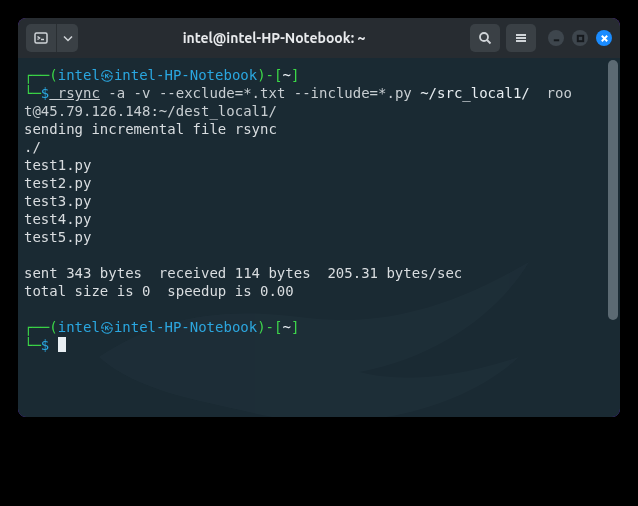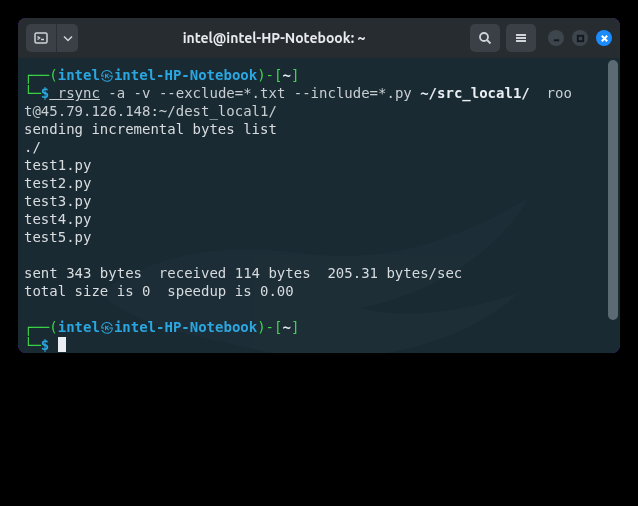--- a/index.html
+++ b/index.html
@@ -10,21 +10,21 @@
     font-family: "DejaVu Sans Mono", "Liberation Mono", monospace;
     font-size: 14px;
     overflow: hidden;
     position: relative;
   }
   .window {
     position: absolute;
     top: 18px;
     left: 18px;
     width: 602px;
-    height: 335px;
+    height: 399px;
     background: #6d28d9;
     border-radius: 8px;
     display: flex;
     flex-direction: column;
     box-shadow: 0 0 0 1px rgba(0,0,0,0.4);
   }
   .titlebar {
     height: 40px;
     background: #272c31;
     border-radius: 8px 8px 0 0;
@@ -96,21 +96,21 @@
     top: 2px;
     width: 10px;
     height: 260px;
     background: #5c6a73;
     border-radius: 5px;
   }
   .blue  { color: #2aa7e0; }
   .green { color: #3bd847; }
   .white { color: #e8eef2; }
   .gray  { color: #c8ced2; margin-top: 45px; }
-  .bold  { font-weight: 700; }
+  .bold  { font-weight: 400; }
   .uline { text-decoration: underline; }
   .cursor {
     display: inline-block;
     width: 8px; height: 15px;
     background: #e8eef2;
     vertical-align: -2px;
   }
   
   .dragon {
     position: absolute;
@@ -178,21 +178,21 @@
   </div>
 
   <div class="term-body">
     <svg class="dragon" viewBox="0 0 520 300">
       <path fill="#8aa8b8" d="M40 210c60-40 120-50 200-40 60 8 130 4 230-55-30 50-90 95-170 110 40 10 90 8 160-15-60 55-170 80-270 55-50-12-110-20-150-55z"></path>
     </svg>
 
     <div class="term-content"><span class="green">┌──(</span><span class="blue bold">intel</span><span class="blue">㉿</span><span class="blue bold">intel-HP-Notebook</span><span class="green">)-[</span><span class="white bold">~</span><span class="green">]</span>
 <span class="green">└─</span><span class="blue bold">$</span><span class="gray uline"> rsync</span><span class="gray"> -a -v --exclude=*.txt --include=*.py </span><span class="white bold">~/src_local1/</span><span class="gray">  roo</span>
 <span class="gray">t@45.79.126.148:~/dest_local1/</span>
-<span>sending incremental bytes list</span>
+<span>sending incremental file rsync</span>
 <span>./</span>
 <span>test1.py</span>
 <span>test2.py</span>
 <span>test3.py</span>
 <span>test4.py</span>
 <span>test5.py</span>
 <span></span>
 <span>sent 343 bytes  received 114 bytes  205.31 bytes/sec</span>
 <span>total size is 0  speedup is 0.00</span>
 

